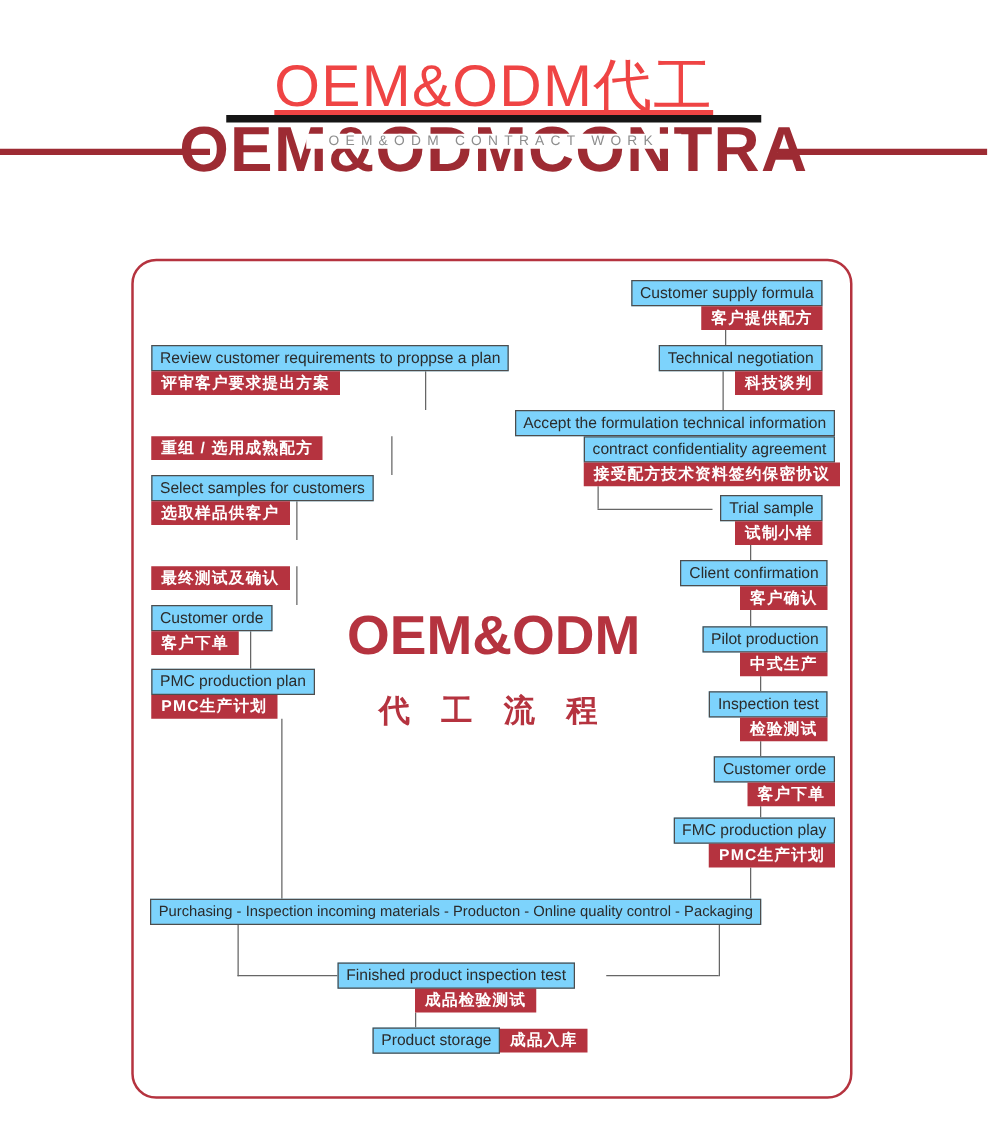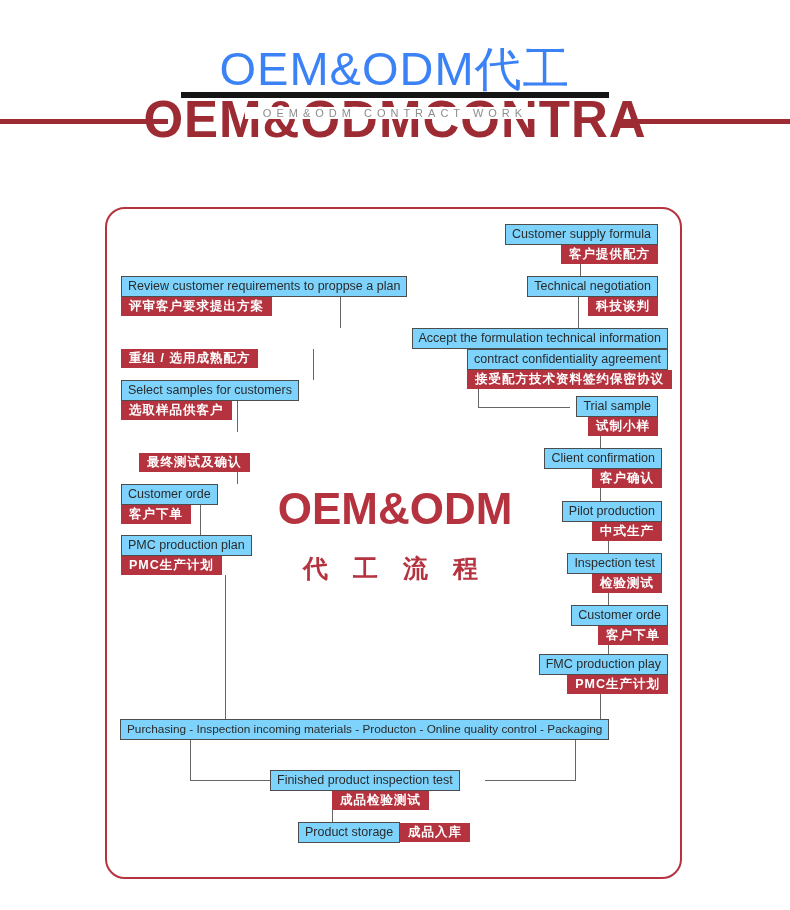--- a/index.html
+++ b/index.html
@@ -8,21 +8,21 @@
     --line-gray:#666666;
     --box-border:#4d4d4d;
   }
   *{box-sizing:border-box;}
   html,body{margin:0;padding:0;background:#fff;}
   body{font-family:"Liberation Sans","DejaVu Sans",sans-serif;}
   .stage{position:relative;width:790px;height:910px;background:#fff;overflow:hidden;margin:0 auto;}
 
   
   .h-title{position:absolute;top:38px;left:0;width:100%;text-align:center;
-           font-size:47px;color:#3b82f6;letter-spacing:1px;z-index:2;}
+           font-size:47px;color:#ef4444;letter-spacing:1px;z-index:2;text-decoration:underline;}
   .h-bar{position:absolute;top:92px;left:181px;width:428px;height:6px;background:#151515;z-index:3;}
   .h-big{position:absolute;top:94px;left:0;width:100%;text-align:center;font-size:51px;
          font-weight:bold;color:var(--header-red);letter-spacing:1px;line-height:1;z-index:1;}
   .h-small-wrap{position:absolute;top:103px;left:0;width:100%;text-align:center;z-index:4;}
   .h-small{display:inline-block;background:#fff;padding:0 18px;font-size:11px;
            letter-spacing:5px;color:#8d8d8d;}
   .h-redline{position:absolute;top:119px;height:5px;background:var(--header-red);z-index:5;}
   .h-redline.left{left:0;width:168px;}
   .h-redline.right{left:622px;width:168px;}
 
@@ -67,21 +67,21 @@
   <div class="center-sub">代 工 流 程</div>
 
   <div class="en-box" style="left:121px;top:276px">Review customer requirements to proppse a plan</div>
   <div class="zh-box" style="left:121px;top:297px">评审客户要求提出方案</div>
 
   <div class="zh-box" style="left:121px;top:349px">重组 / 选用成熟配方</div>
 
   <div class="en-box" style="left:121px;top:380px">Select samples for customers</div>
   <div class="zh-box" style="left:121px;top:401px">选取样品供客户</div>
 
-  <div class="zh-box" style="left:139px;top:453px">最终测试及确认</div>
+  <div class="zh-box" style="left:121px;top:453px">最终测试及确认</div>
 
   <div class="en-box" style="left:121px;top:484px">Customer orde</div>
   <div class="zh-box" style="left:121px;top:505px">客户下单</div>
 
   <div class="en-box" style="left:121px;top:535px">PMC production plan</div>
   <div class="zh-box" style="left:121px;top:556px">PMC生产计划</div>
 
   <div class="en-box" style="right:132px;top:224px">Customer supply formula</div>
   <div class="zh-box" style="right:132px;top:245px">客户提供配方</div>
 

